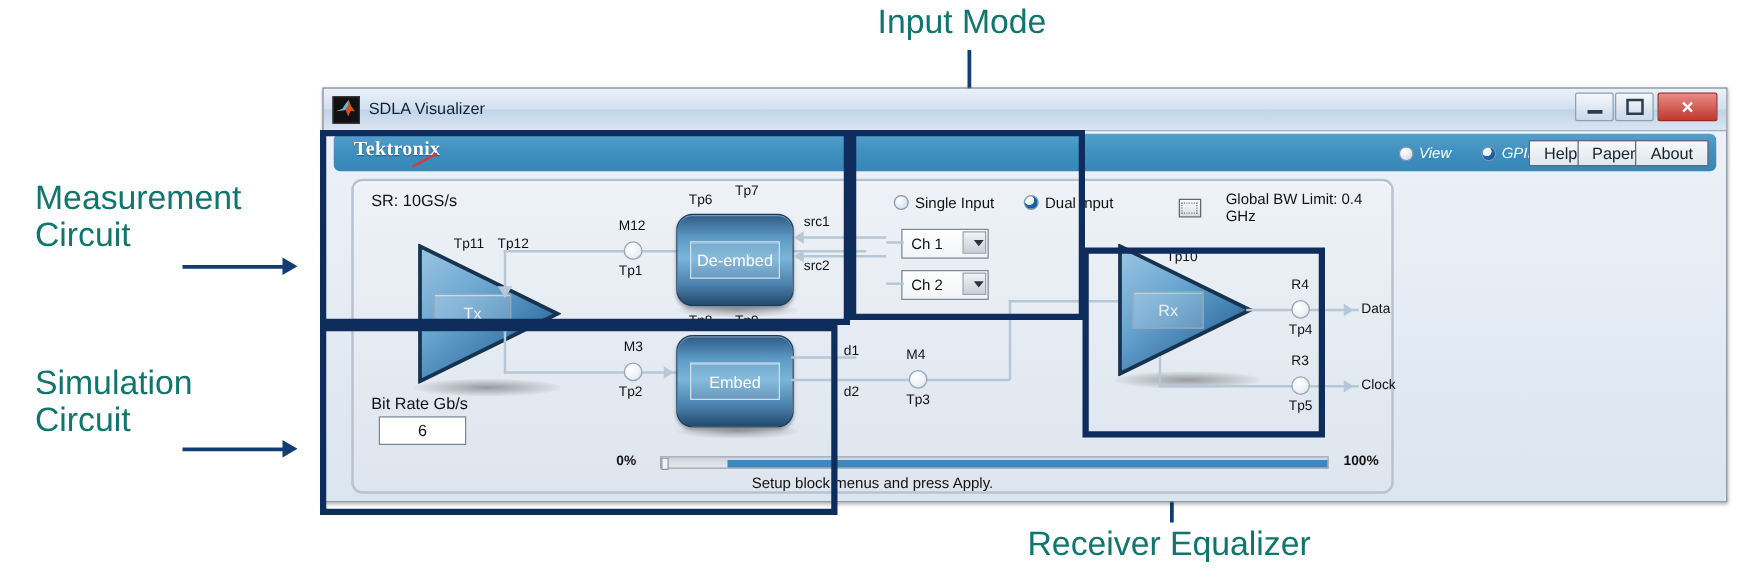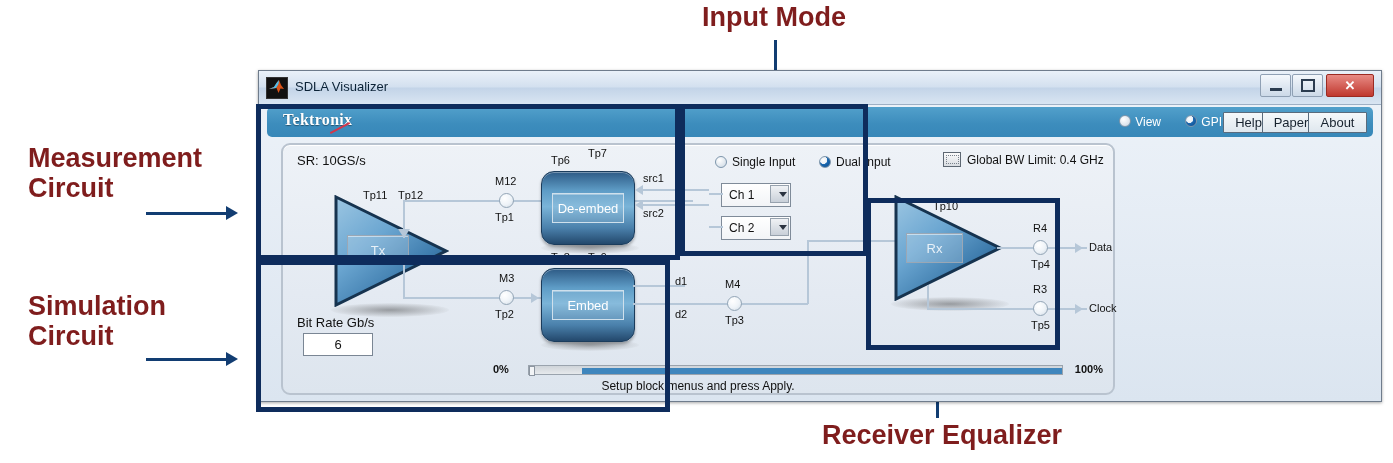--- a/index.html
+++ b/index.html
@@ -5,21 +5,21 @@
 <style>
   html,body{margin:0;padding:0;}
   body{
     width:1393px;height:463px;background:#ffffff;
     font-family:"Liberation Sans", sans-serif;
     position:relative;overflow:hidden;
   }
 
   
   .callout{
-    position:absolute;font-weight:bold;color:#7f1d1d;
+    position:absolute;font-weight:normal;color:#0f766e;
     font-family:"Liberation Sans", sans-serif;
     line-height:1.12;white-space:pre-line;
   }
   #callout-measurement{left:28px;top:143px;font-size:27px;}
   #callout-simulation{left:28px;top:291px;font-size:27px;}
   #callout-inputmode{left:702px;top:2px;font-size:27px;}
   #callout-receiver{left:822px;top:420px;font-size:27px;}
 
   .ann-line{position:absolute;background:#123d72;}
   .ann-arrow{position:absolute;width:0;height:0;}
@@ -73,21 +73,21 @@
   #tek-logo{
     position:absolute;left:16px;top:4px;
     color:#fff;font-weight:bold;font-size:16px;letter-spacing:.3px;
     font-family:"Liberation Serif", serif;
     text-shadow:0 1px 1px rgba(0,0,0,.4);
   }
   #tek-swoosh{
     position:absolute;left:62px;top:20px;width:22px;height:2px;
     background:#d4364a;transform:rotate(-28deg);
   }
-  .banner-radio{position:absolute;top:8px;display:flex;align-items:flex-start;gap:4px;color:#fff;font-size:12px;}
+  .banner-radio{position:absolute;top:8px;display:flex;align-items:flex-end;gap:4px;color:#fff;font-size:12px;font-style:italic;}
   .rdot{
     width:12px;height:12px;border-radius:50%;
     background:radial-gradient(circle at 35% 32%,#ffffff,#c9d6e2);
     border:1px solid #7e96ac;box-sizing:border-box;
   }
   .rdot.on{background:radial-gradient(circle at 35% 32%,#ffffff 0%,#e8eef4 38%,#1b68b0 42%,#0d4e8f 100%);}
   #radio-view{right:212px;}
   #radio-gpib{right:143px;}
   .bbtn{
     position:absolute;top:5px;height:19px;
@@ -178,21 +178,21 @@
   .dd span{padding-left:7px;font-size:12px;color:#111;text-align:right;}
   .dd .arrowbox{
     position:absolute;right:1px;top:1px;width:19px;height:18px;
     background:linear-gradient(to bottom,#f0f2f5,#c9d0d9);
     border:1px solid #97a2ae;box-sizing:border-box;
     display:flex;align-items:center;justify-content:center;
   }
   .caret{width:0;height:0;border-left:4px solid transparent;border-right:4px solid transparent;border-top:5px solid #2b3340;}
 
   
-  #bw-row{position:absolute;left:660px;top:7px;display:flex;align-items:center;gap:6px;font-size:12px;color:#111;}
+  #bw-row{position:absolute;left:660px;top:7px;display:flex;align-items:center;gap:20px;font-size:12px;color:#111;}
   #bw-icon{
     width:16px;height:13px;border:1px solid #5d6772;
     background:linear-gradient(to bottom,#fbfbfb,#d9dde2);
     display:flex;align-items:center;justify-content:center;
   }
   #bw-icon i{display:block;width:11px;height:7px;border:1px solid #7a828c;border-style:dotted;}
 
   
   #prog-row{position:absolute;left:10px;bottom:16px;width:810px;height:13px;}
   #prog-zero{position:absolute;left:200px;top:-1px;font-size:11px;color:#111;font-weight:bold;}

